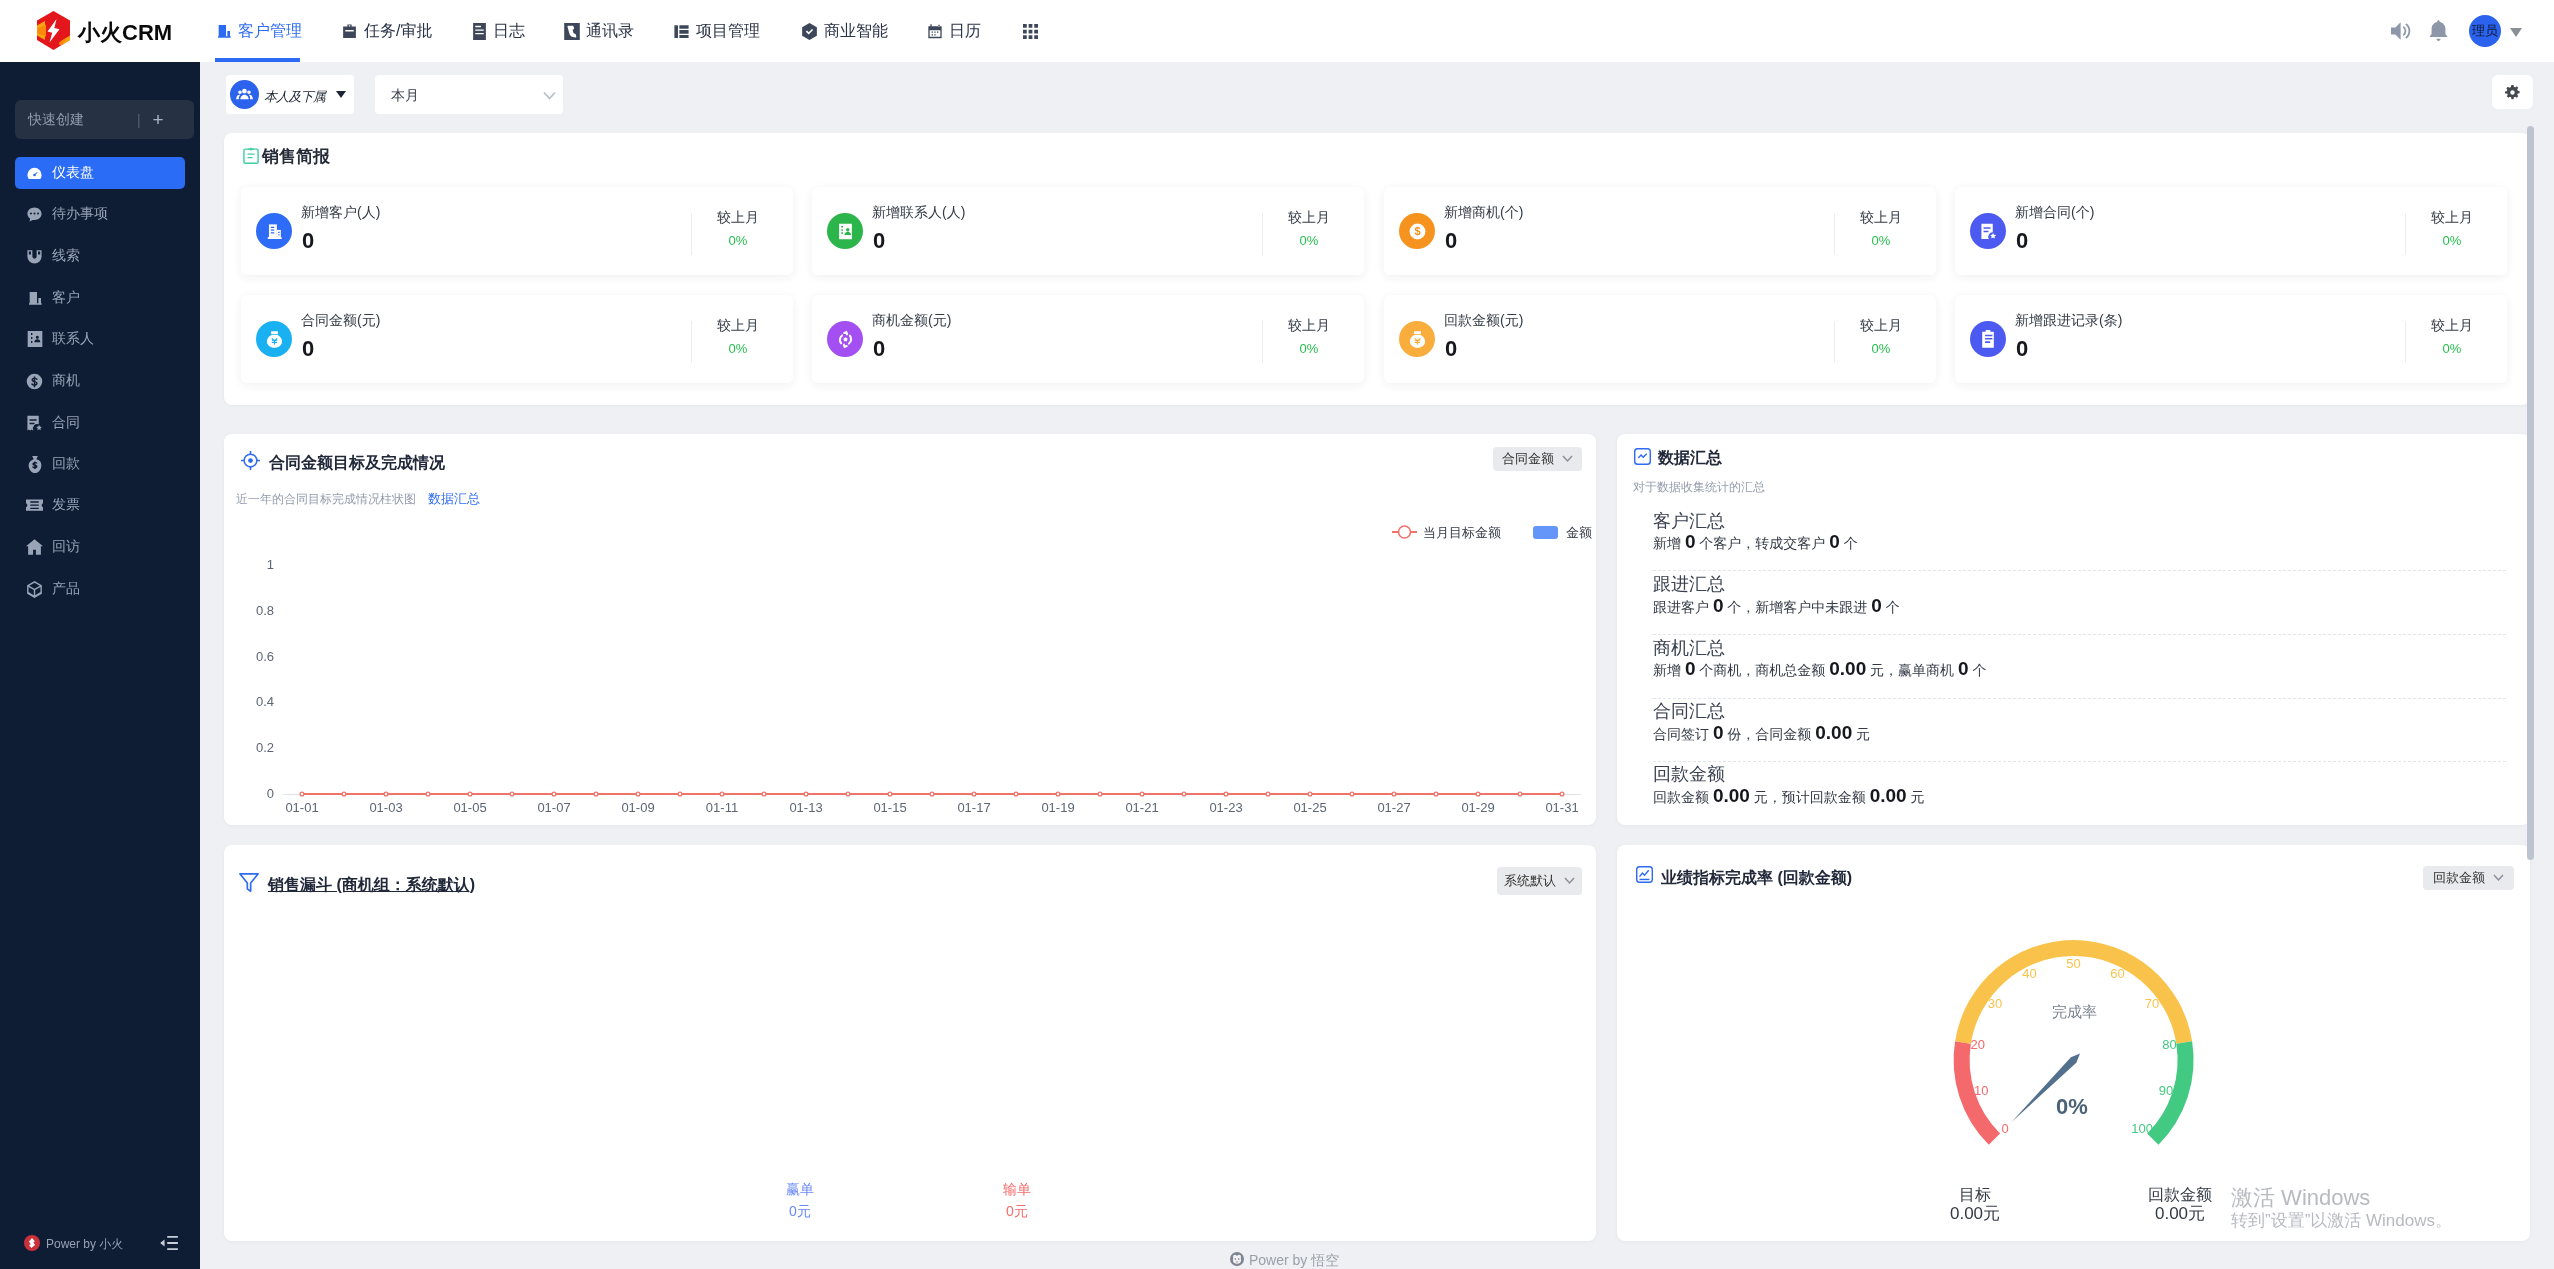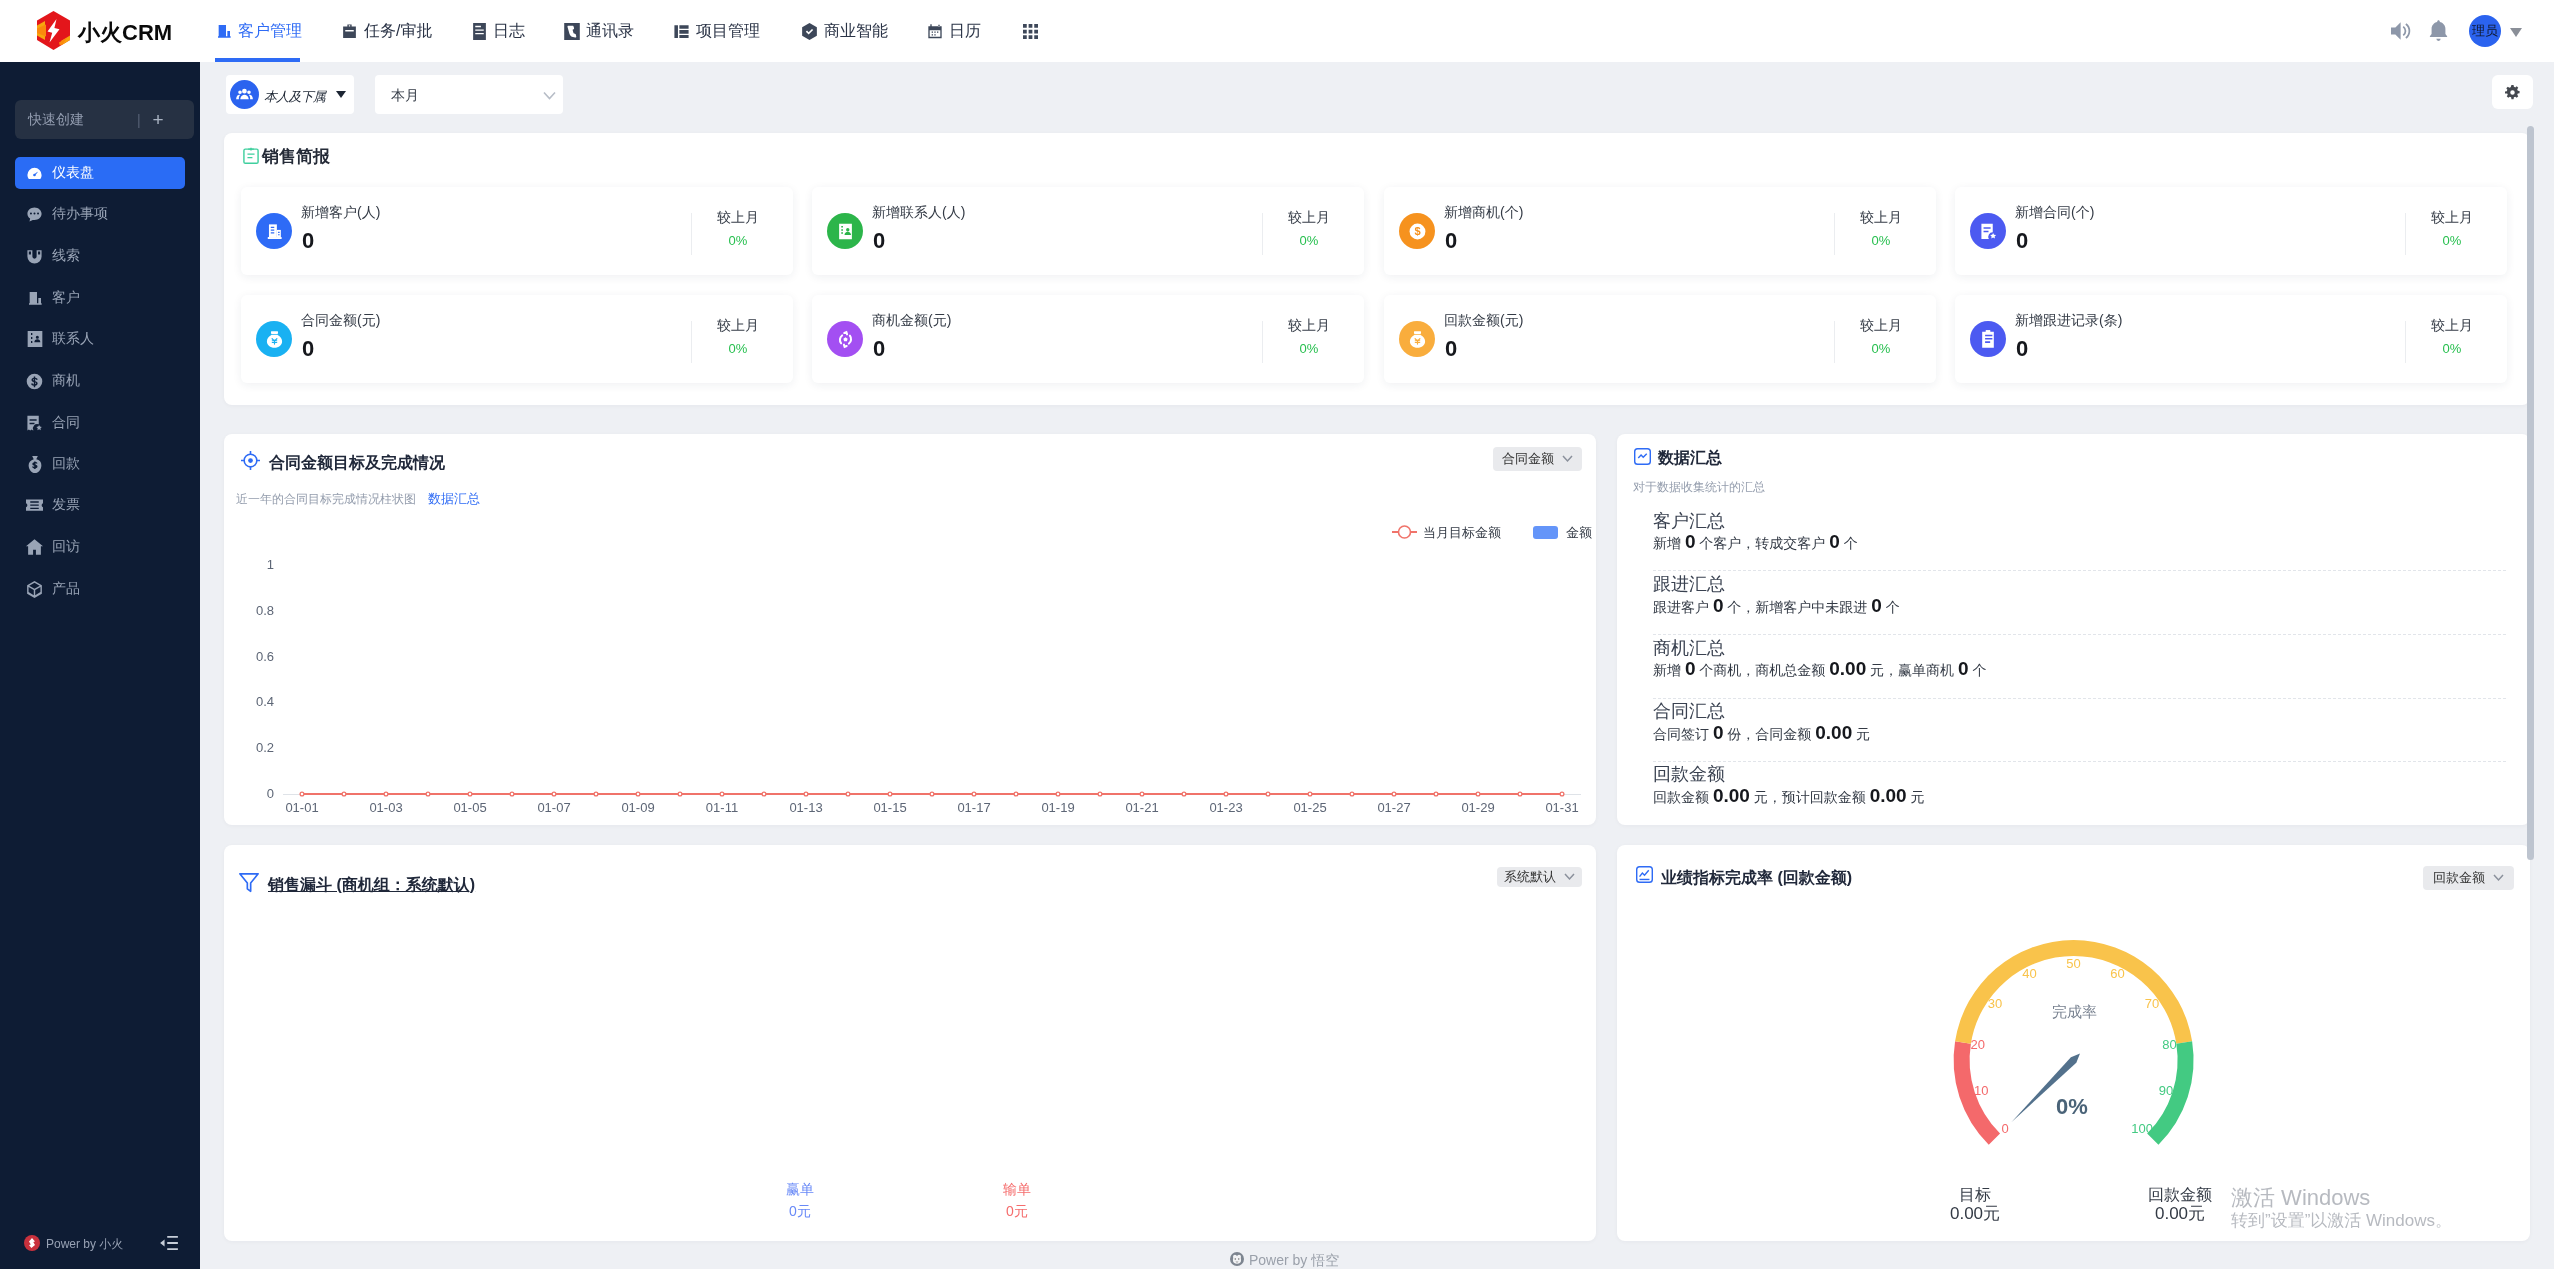--- a/index.html
+++ b/index.html
@@ -452,21 +452,21 @@
   <div class="dsec-b" style="top:722px;">合同签订 <b>0</b> 份，合同金额 <b>0.00</b> 元</div>
   <div class="ddiv" style="top:761px;"></div>
   <div class="dsec-t" style="top:762px;">回款金额</div>
   <div class="dsec-b" style="top:785px;">回款金额 <b>0.00</b> 元，预计回款金额 <b>0.00</b> 元</div>
 
   <div class="card" style="left:224px;top:845px;width:1372px;height:396px;">
     <svg class="abs" style="left:15px;top:28px" width="20" height="20" viewBox="0 0 24 24" fill="none" stroke="#2e6bf5" stroke-width="2">
         <path d="M1 1h22L14 12v10l-4-3v-7z" stroke-linejoin="round"></path>
       </svg>
     <span class="ctitle" style="left:44px;top:30px;text-decoration:underline;">销售漏斗 (商机组：系统默认)</span>
-    <div class="ghbtn" style="left:1273px;top:22px;width:85px;height:20px;">系统默认<svg class="chev" width="11" height="8" viewBox="0 0 11 8" fill="none">
+    <div class="ghbtn" style="left:1273px;top:22px;width:85px;height:28px;">系统默认<svg class="chev" width="11" height="8" viewBox="0 0 11 8" fill="none">
           <path d="M1 1l4.5 5L10 1" stroke="#8a909b" stroke-width="1.5"></path>
         </svg></div>
     <div class="abs" style="left:526px;top:336px;width:100px;text-align:center;font-size:14px;color:#6889f7;">赢单<br><span style="line-height:25px;">0元</span></div>
     <div class="abs" style="left:743px;top:336px;width:100px;text-align:center;font-size:14px;color:#f56c6c;">输单<br><span style="line-height:25px;">0元</span></div>
   </div>
 
   <div class="card" style="left:1617px;top:845px;width:913px;height:396px;"></div>
   <svg class="abs" style="left:1636px;top:866px" width="17" height="17" viewBox="0 0 24 24" fill="none" stroke="#2e6bf5" stroke-width="2">
       <rect x="1" y="1" width="22" height="22" rx="4"></rect>
       <path d="M5 15l4-5 3 3 6-7"></path>

